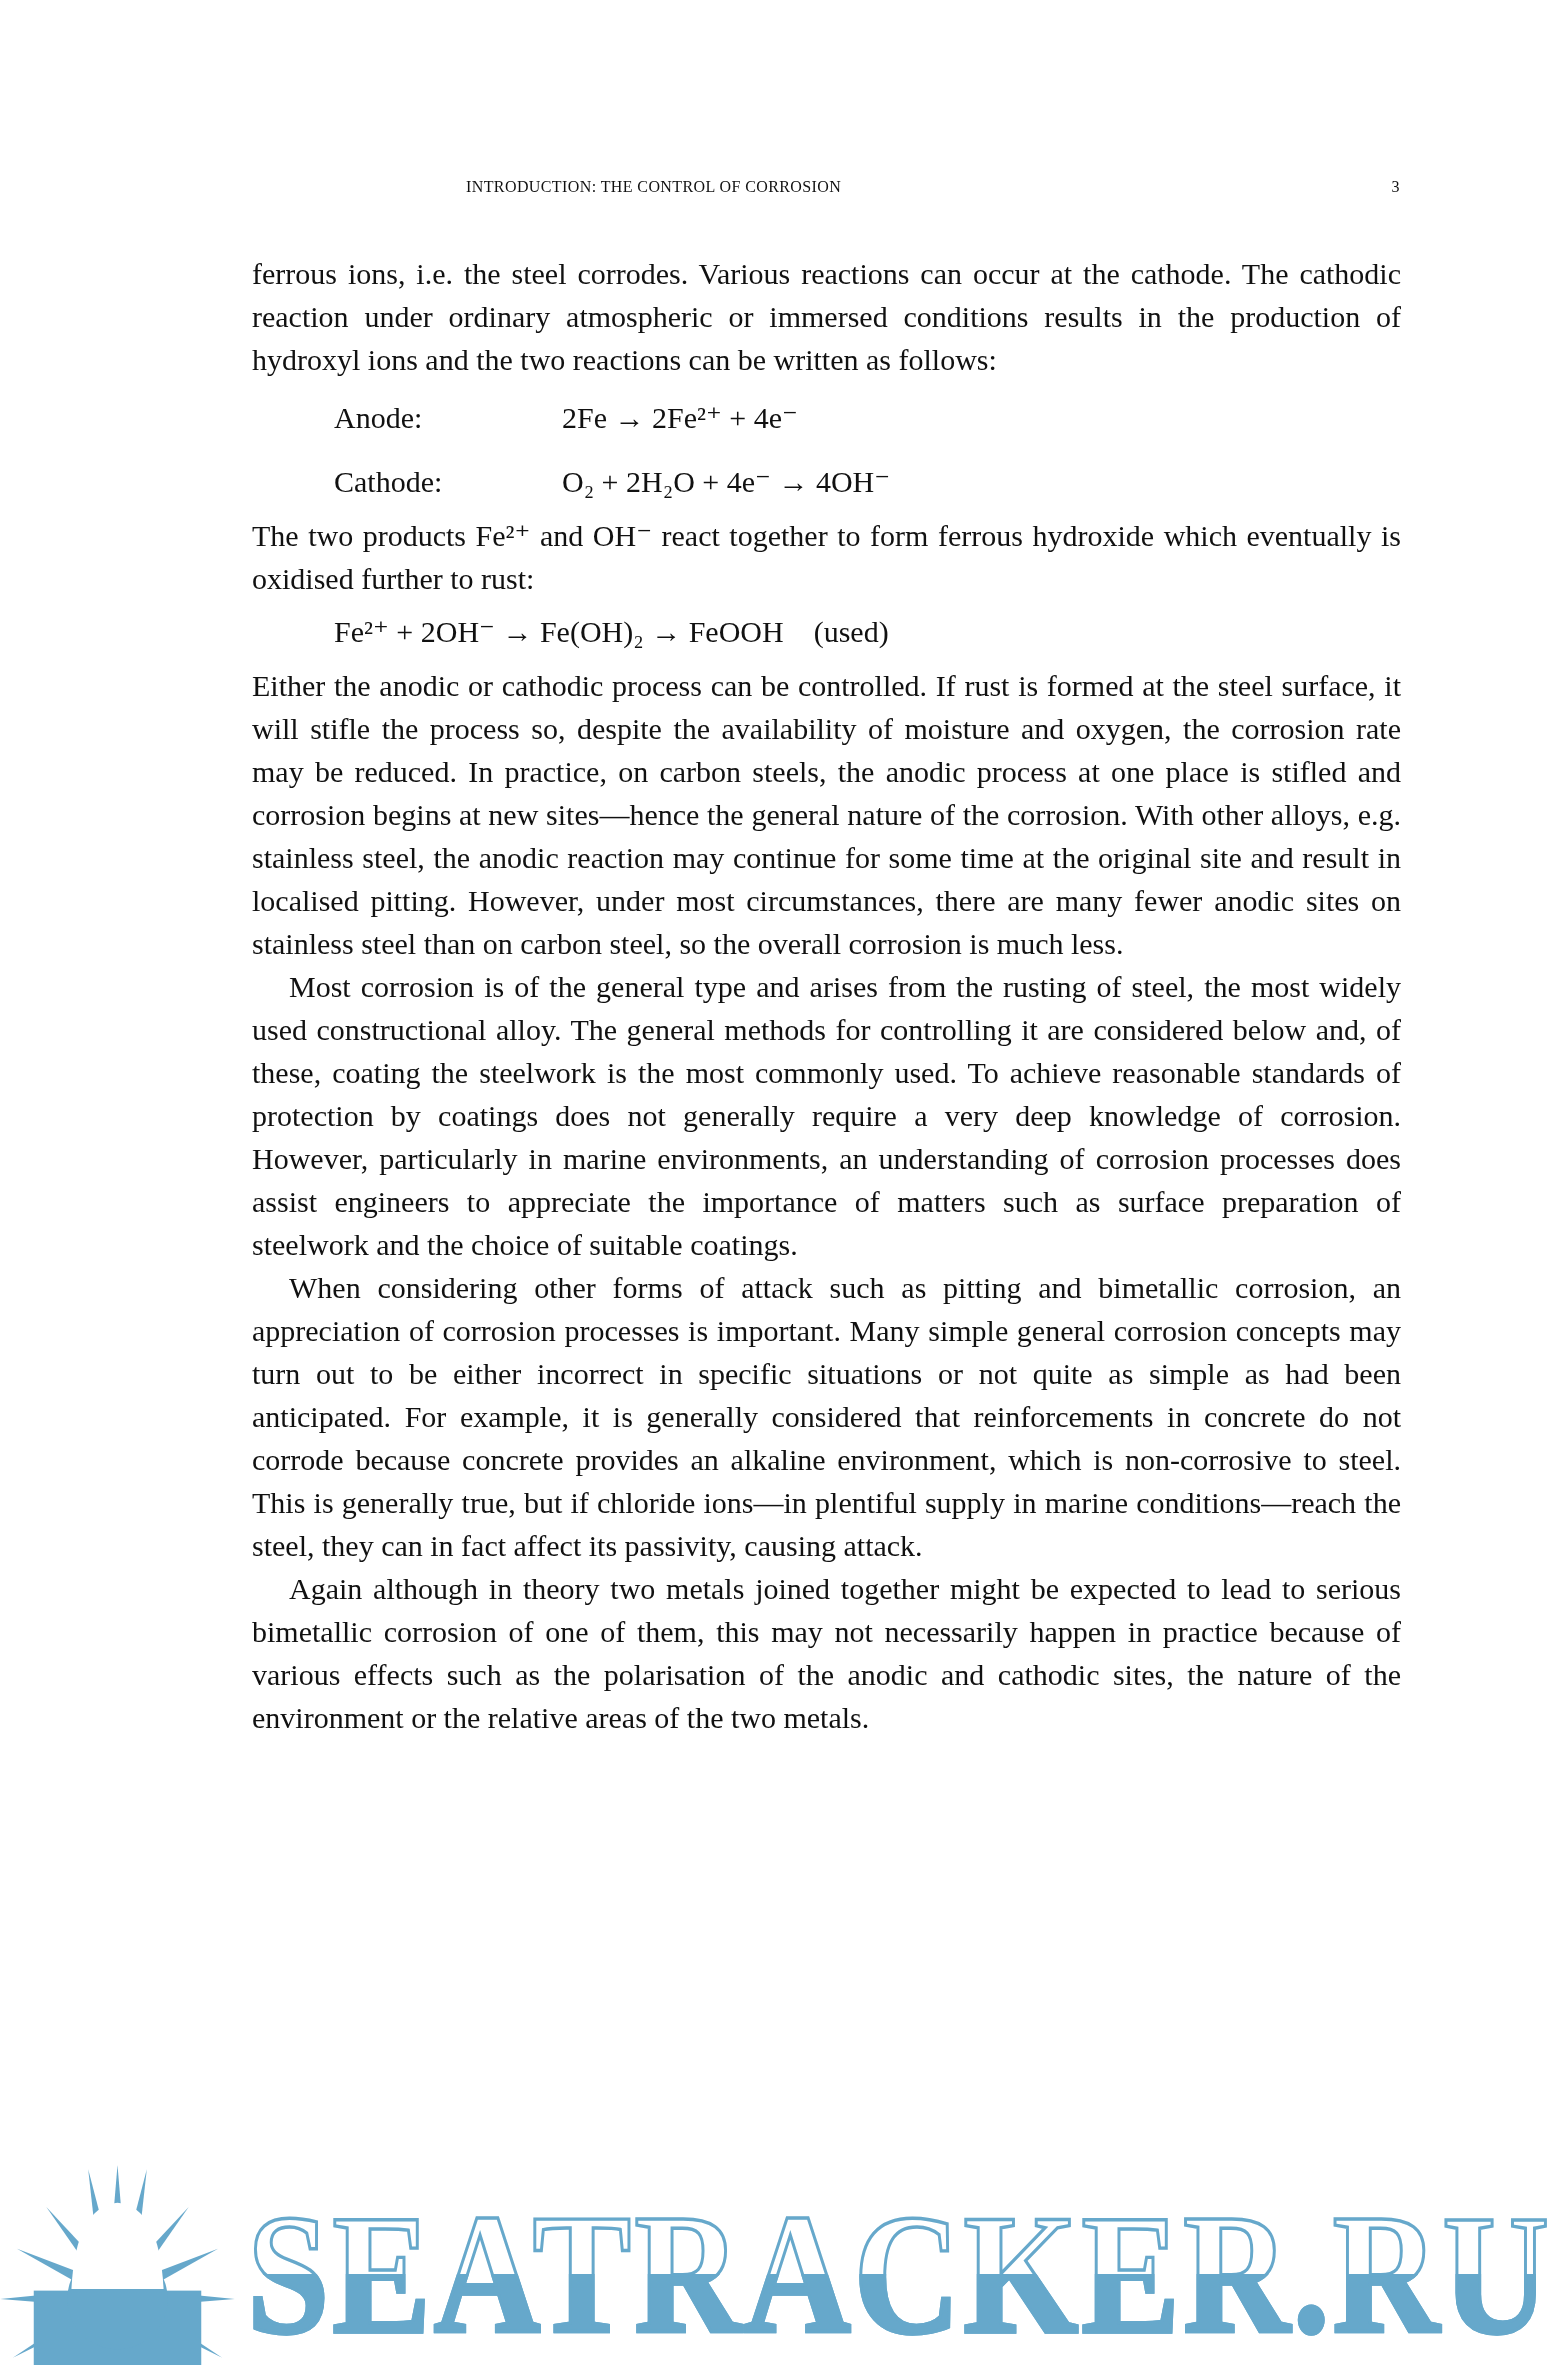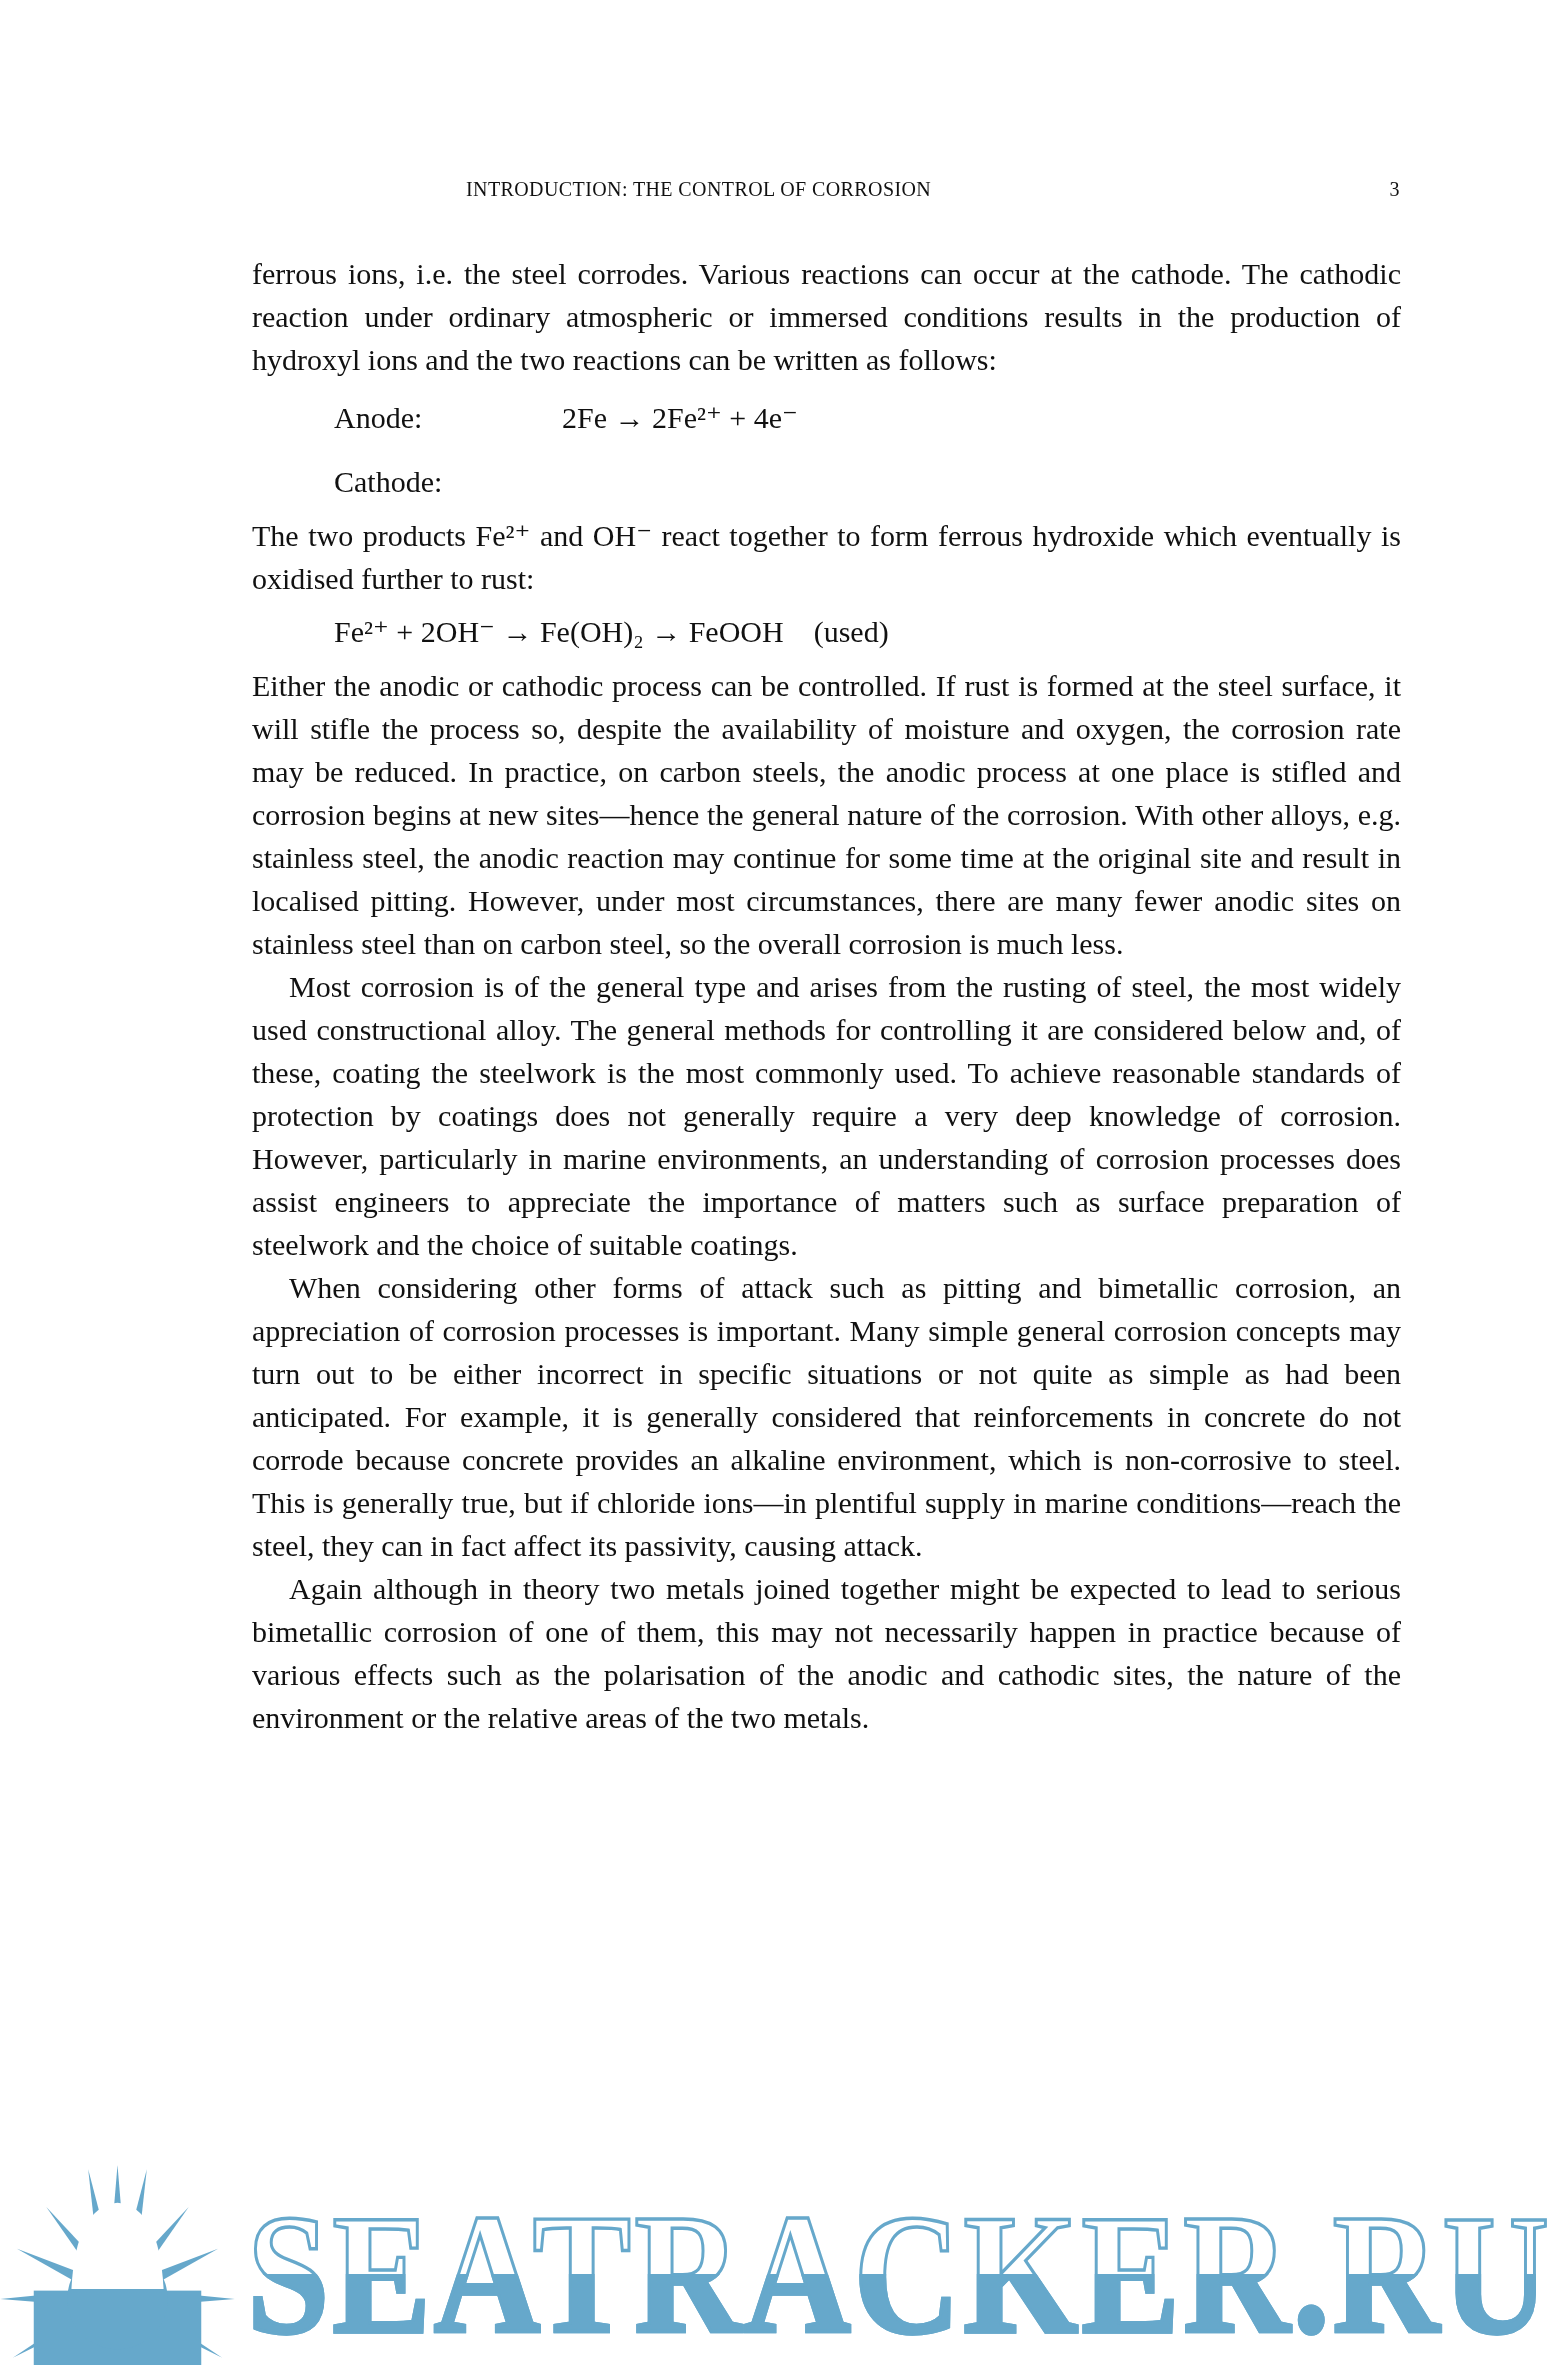--- a/index.html
+++ b/index.html
@@ -1,19 +1,19 @@
 <!DOCTYPE html>
 <html style="font-size:13.4px"><head>
 <meta charset="utf-8">
 <style>
   html, body { margin: 0; padding: 0; background: #ffffff; }
   body { width: 1560px; height: 2366px; position: relative; overflow: hidden;
          font-family: "Liberation Serif", "DejaVu Serif", serif; color: #111; }
   .running-head { position: absolute; top: 178px; left: 466px; width: 934px; height: 42px;
-                  font-size: 20px; letter-spacing: 0.4px; }
+                  font-size: 16px; letter-spacing: 0.4px; }
   .running-head .title { position: absolute; left: 0; top: 0; }
   .running-head .pageno { position: absolute; right: 0; top: 0; }
   .text { position: absolute; left: 252px; top: 252px; width: 1149px; font-size: 30px;
           line-height: 43px; }
   .text p { margin: 0; text-align: justify; text-align-last: left; }
   .text p.indent { text-indent: 37px; }
   .eq { height: 64px; line-height: 64px; white-space: nowrap; position: relative; }
   .eq .lbl { position: absolute; left: 82px; }
   .eq .rhs { position: absolute; left: 310px; text-align: right; }
   .eq.single .rhs { left: 82px; }
@@ -36,20 +36,21 @@
 
 <div class="text">
   <p>ferrous ions, i.e. the steel corrodes. Various reactions can occur at the cathode. The cathodic reaction under ordinary atmospheric or immersed conditions results in the production of hydroxyl ions and the two reactions can be written as follows:</p>
   <div class="gap-small"></div>
   <div class="eq">
     <span class="lbl">Anode:</span>
     <span class="rhs">2Fe → 2Fe²⁺ + 4e⁻</span>
   </div>
   <div class="eq">
     <span class="lbl">Cathode:</span>
+    <span class="rhs">O₂ + 2H₂O + 4e⁻ → 4OH⁻</span>
   </div>
   <p>The two products Fe²⁺ and OH⁻ react together to form ferrous hydroxide which eventually is oxidised further to rust:</p>
   <div class="eq single">
     <span class="rhs" style="white-space:pre">Fe²⁺ + 2OH⁻ → Fe(OH)₂ → FeOOH    (used)</span>
   </div>
   <p>Either the anodic or cathodic process can be controlled. If rust is formed at the steel surface, it will stifle the process so, despite the availability of moisture and oxygen, the corrosion rate may be reduced. In practice, on carbon steels, the anodic process at one place is stifled and corrosion begins at new sites—hence the general nature of the corrosion. With other alloys, e.g. stainless steel, the anodic reaction may continue for some time at the original site and result in localised pitting. However, under most circumstances, there are many fewer anodic sites on stainless steel than on carbon steel, so the overall corrosion is much less.</p>
   <p class="indent">Most corrosion is of the general type and arises from the rusting of steel, the most widely used constructional alloy. The general methods for controlling it are considered below and, of these, coating the steelwork is the most commonly used. To achieve reasonable standards of protection by coatings does not generally require a very deep knowledge of corrosion. However, particularly in marine environments, an understanding of corrosion processes does assist engineers to appreciate the importance of matters such as surface preparation of steelwork and the choice of suitable coatings.</p>
   <p class="indent">When considering other forms of attack such as pitting and bimetallic corrosion, an appreciation of corrosion processes is important. Many simple general corrosion concepts may turn out to be either incorrect in specific situations or not quite as simple as had been anticipated. For example, it is generally considered that reinforcements in concrete do not corrode because concrete provides an alkaline environment, which is non-corrosive to steel. This is generally true, but if chloride ions—in plentiful supply in marine conditions—reach the steel, they can in fact affect its passivity, causing attack.</p>
   <p class="indent">Again although in theory two metals joined together might be expected to lead to serious bimetallic corrosion of one of them, this may not necessarily happen in practice because of various effects such as the polarisation of the anodic and cathodic sites, the nature of the environment or the relative areas of the two metals.</p>
 </div>

